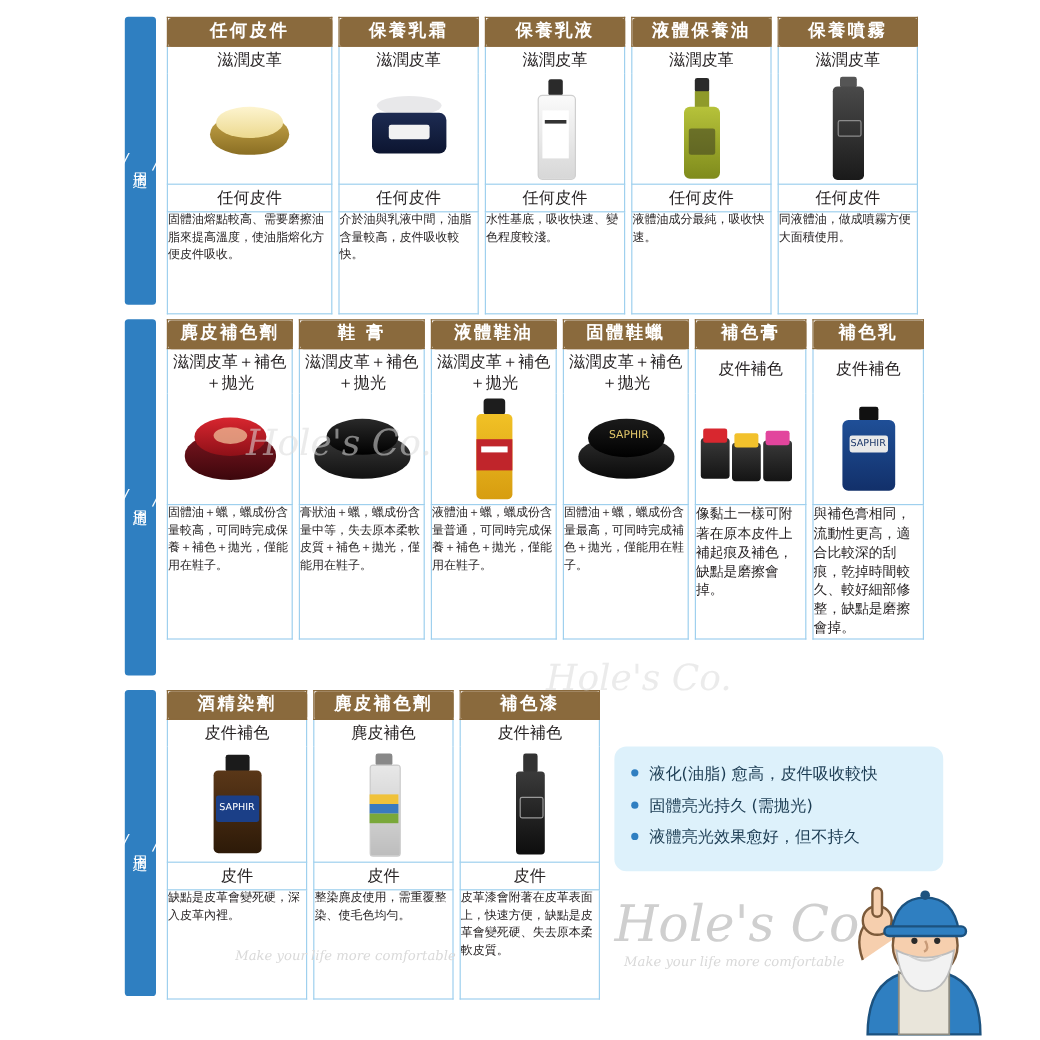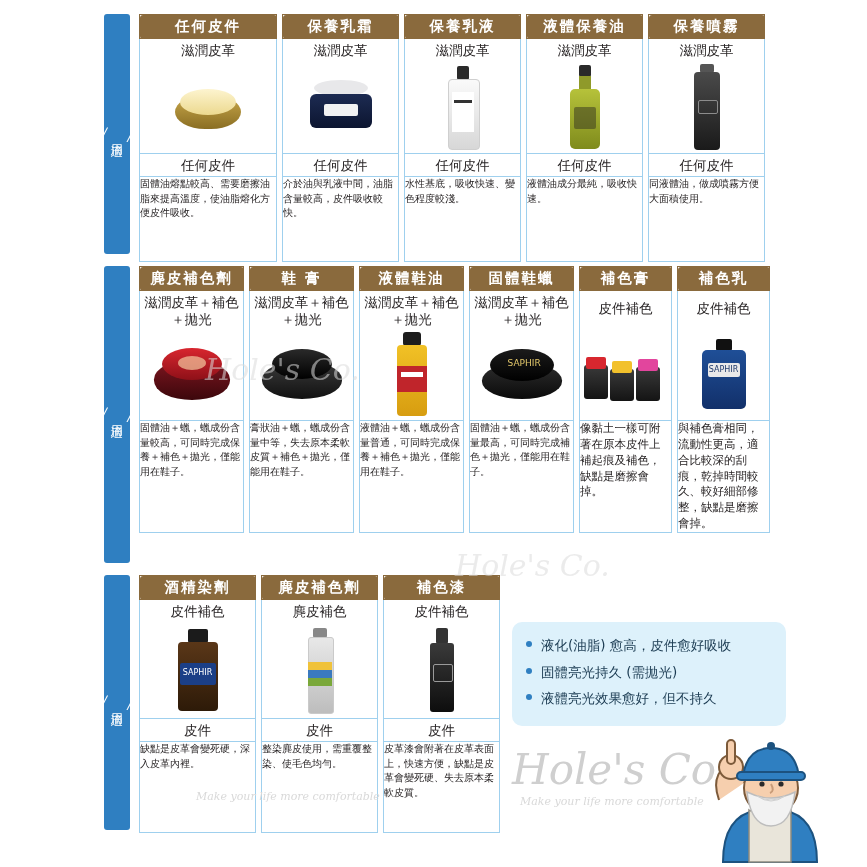--- a/index.html
+++ b/index.html
@@ -398,21 +398,21 @@
         <td class="feat-cell">整染麂皮使用，需重覆整染、使毛色均勻。</td>
         <td class="hdr-gap"></td>
         <td class="feat-cell">皮革漆會附著在皮革表面上，快速方便，缺點是皮革會變死硬、失去原本柔軟皮質。</td>
       </tr>
     </tbody>
       </table>
   </div>
 
   <div class="notes" style="left:512px;top:622px;width:246px;">
     <ul>
-      <li>液化(油脂) 愈高，皮件愈好吸收</li>
+      <li>液化(油脂) 愈高，皮件吸收較快</li>
       <li>固體亮光持久 (需拋光)</li>
       <li>液體亮光效果愈好，但不持久</li>
     </ul>
   </div>
 
   <div class="wm" style="left:205px;top:352px;opacity:.55;">Hole's Co.</div>
   <div class="wm" style="left:455px;top:548px;opacity:.55;">Hole's Co.</div>
   <div class="wm" style="left:512px;top:745px;font-size:42px;color:#cfcfcf;">Hole's Co.</div>
   <div class="wm wm-sub" style="left:520px;top:795px;">Make your life more comfortable</div>
   <div class="wm wm-sub" style="left:196px;top:790px;">Make your life more comfortable</div>

